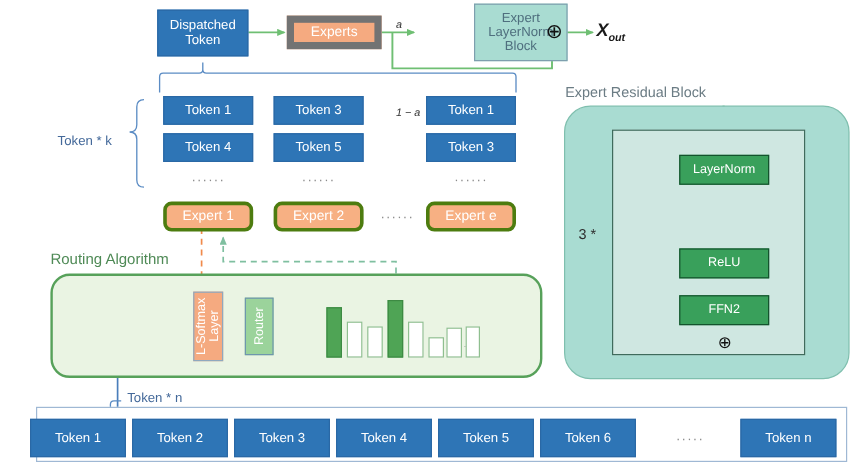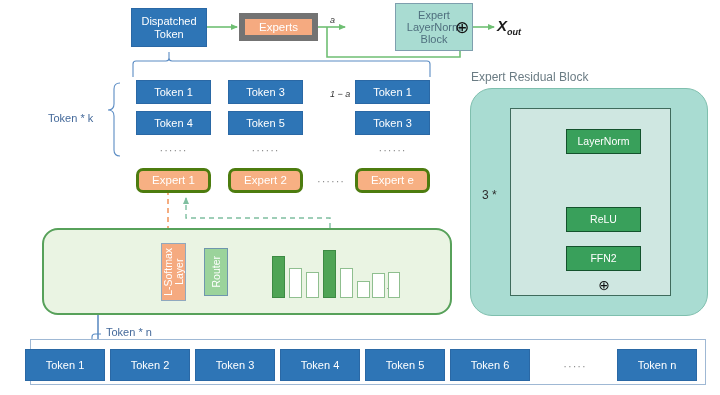--- a/index.html
+++ b/index.html
@@ -163,20 +163,21 @@
 
   <div class="abs box blue-box" style="left:355px;top:80px;width:75px;height:24px;">Token 1</div>
   <div class="abs box blue-box" style="left:355px;top:111px;width:75px;height:24px;">Token 3</div>
   <div class="abs dots" style="left:355px;top:142px;width:75px;height:16px;">······</div>
   <div class="abs box orange-round" style="left:355px;top:168px;width:75px;height:25px;">
     <span>
       <span>Expert e</span>
     </span>
   </div>
 
+  <div class="abs lbl-green" style="left:42px;top:209px;">Routing Algorithm</div>
 
   <div class="abs routing-panel" style="left:42px;top:228px;width:410px;height:87px;"></div>
 
   <div class="abs box lsm-box" style="left:161px;top:243px;width:25px;height:58px;">
     <span class="vert-text" style="white-space:pre;">L-Softmax
 Layer</span>
   </div>
 
   <div class="abs box router-box" style="left:204px;top:248px;width:24px;height:48px;">
     <span class="vert-text">Router</span>

